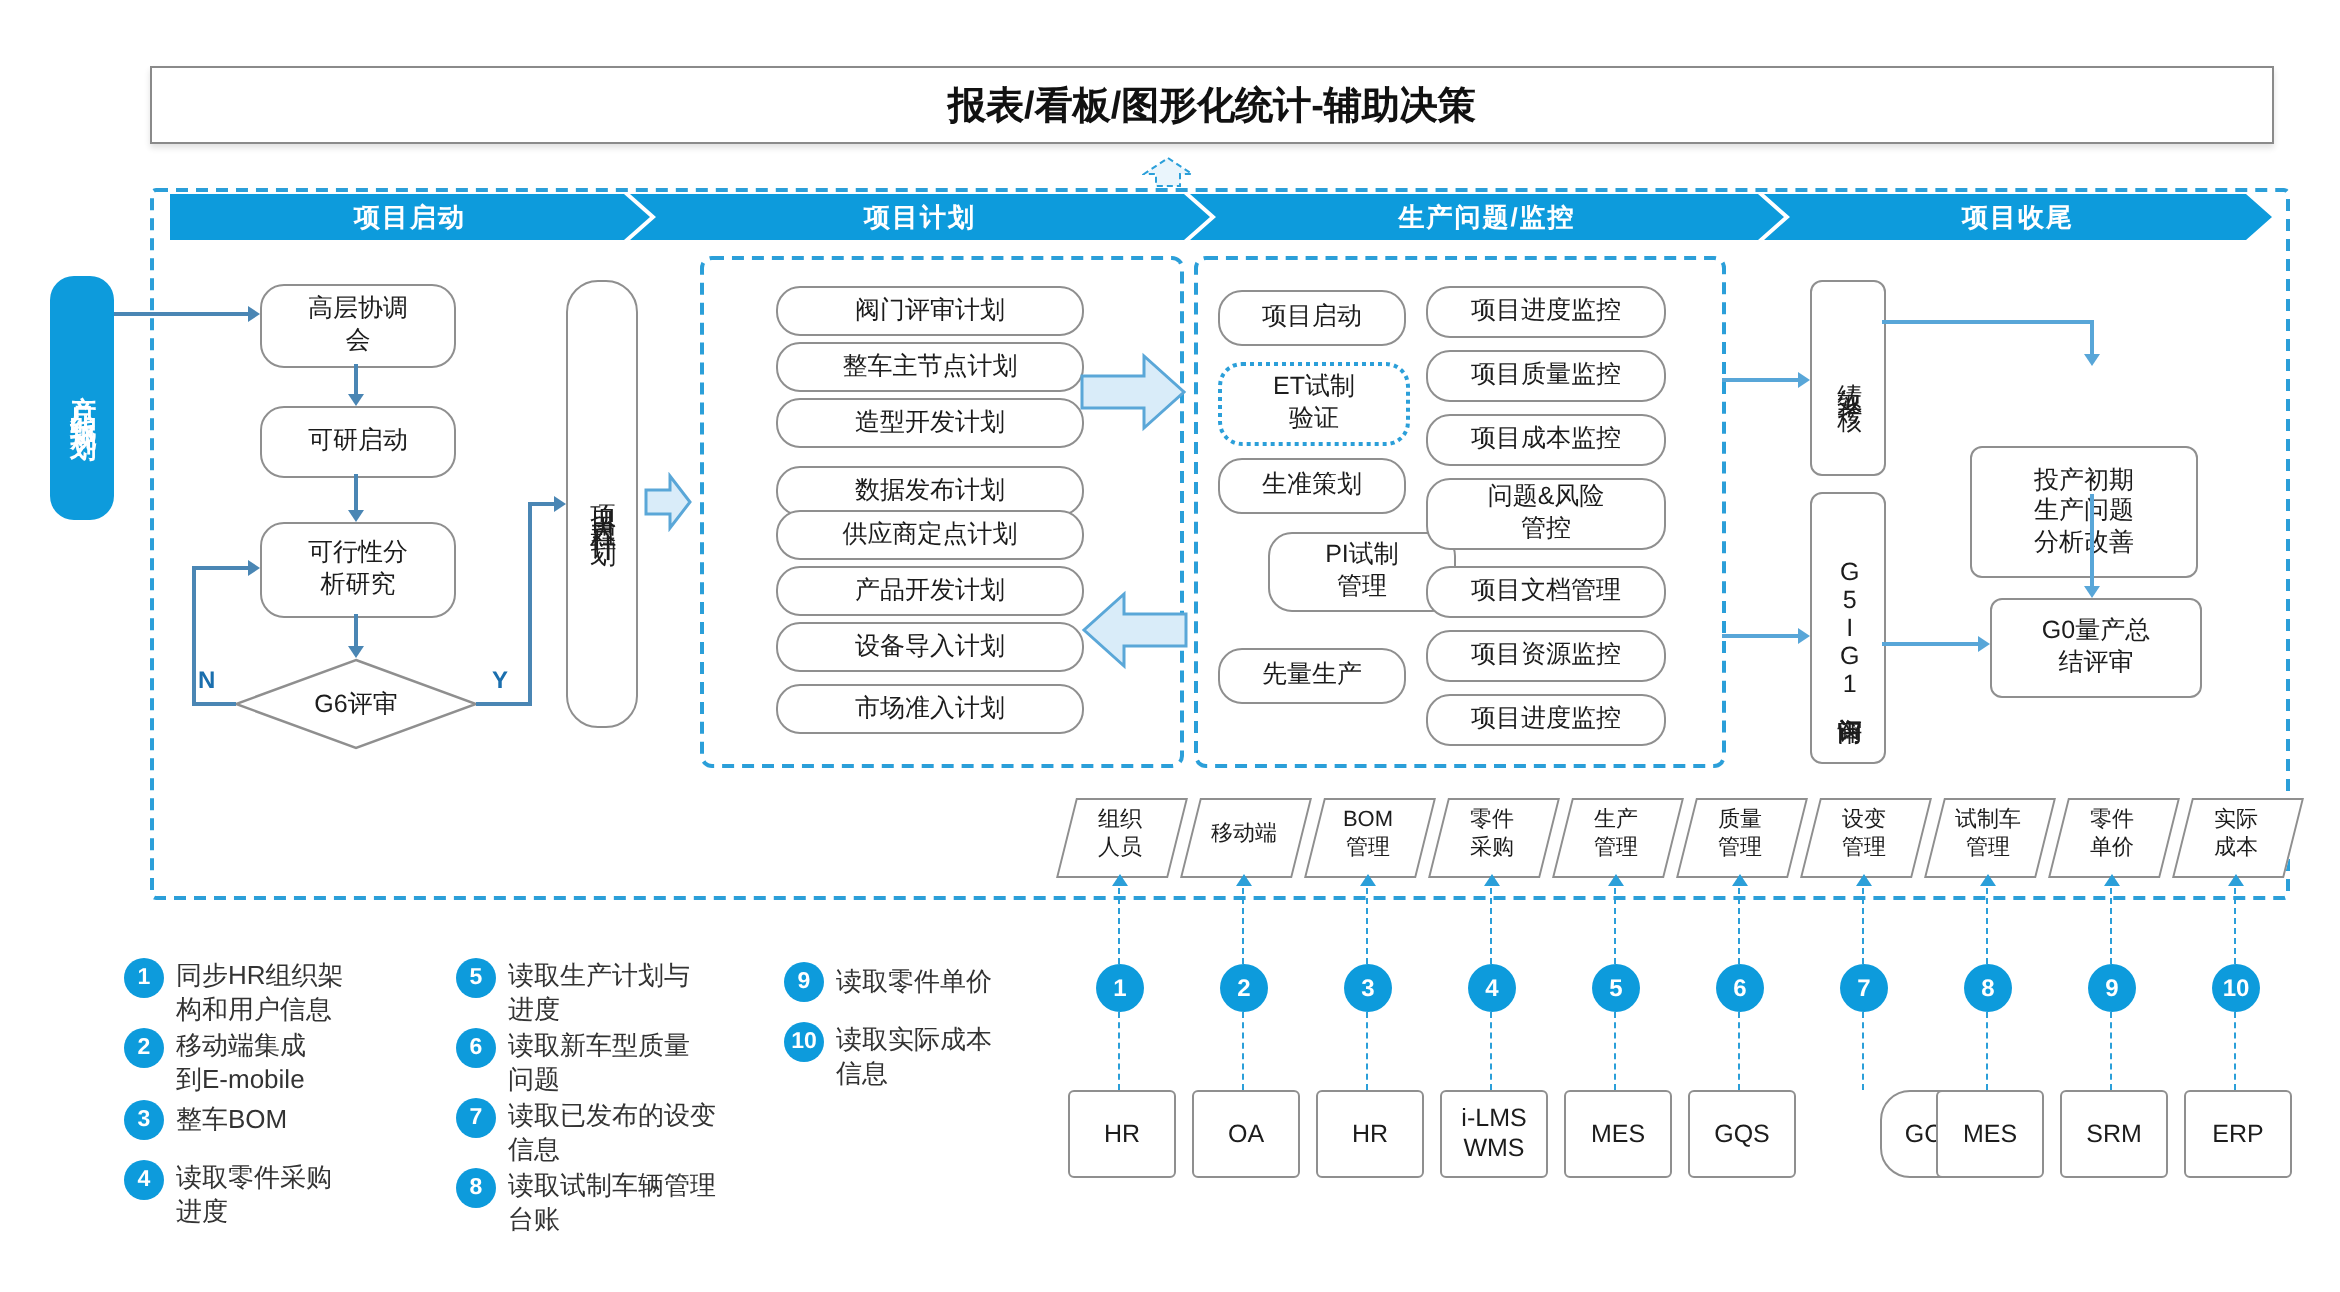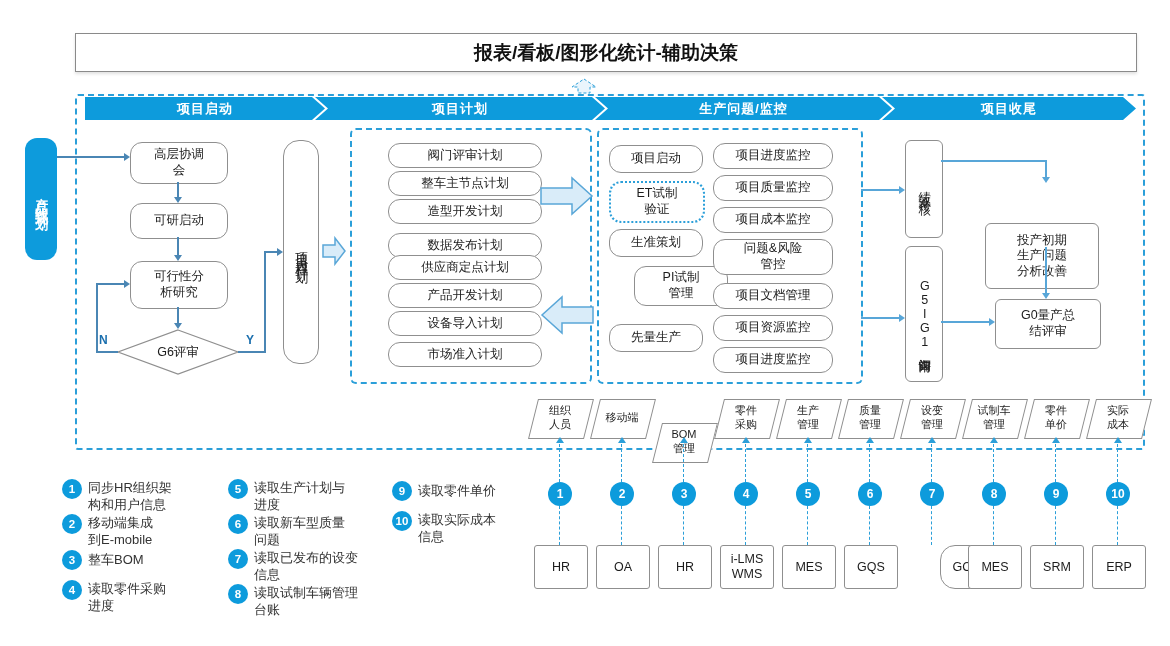--- a/index.html
+++ b/index.html
@@ -148,21 +148,21 @@
 
   <div class="tag" style="left:533px;">
       <div class="skew"></div>
       <div class="tx">组织
 人员</div>
     </div>
   <div class="tag" style="left:595px;">
       <div class="skew"></div>
       <div class="tx">移动端</div>
     </div>
-  <div class="tag" style="left:657px;margin-top:24px;">
+  <div class="tag" style="left:657px;">
       <div class="skew"></div>
       <div class="tx">BOM
 管理</div>
     </div>
   <div class="tag" style="left:719px;">
       <div class="skew"></div>
       <div class="tx">零件
 采购</div>
     </div>
   <div class="tag" style="left:781px;">

